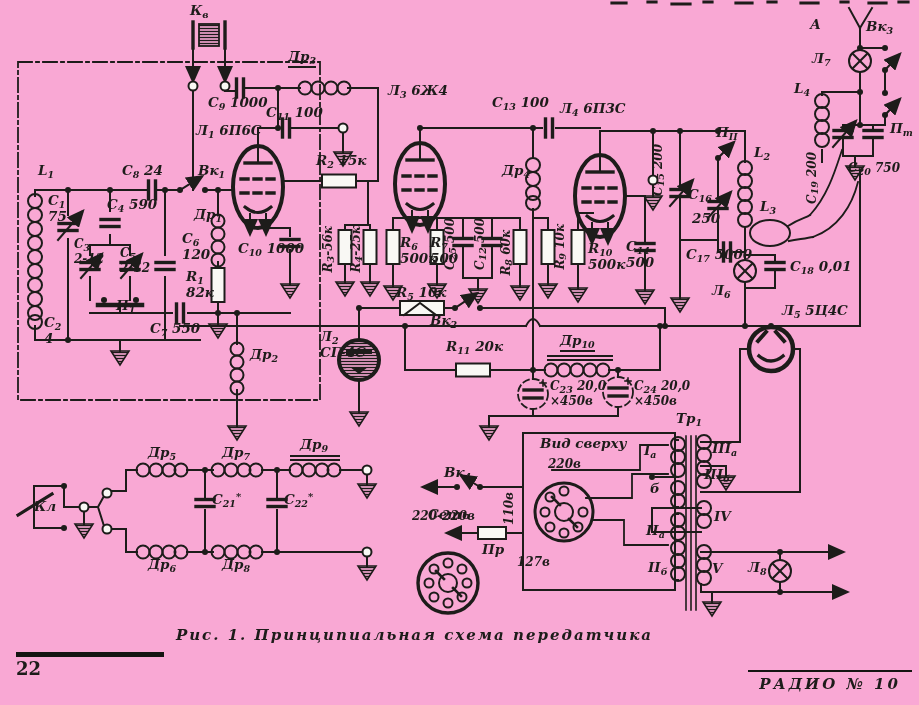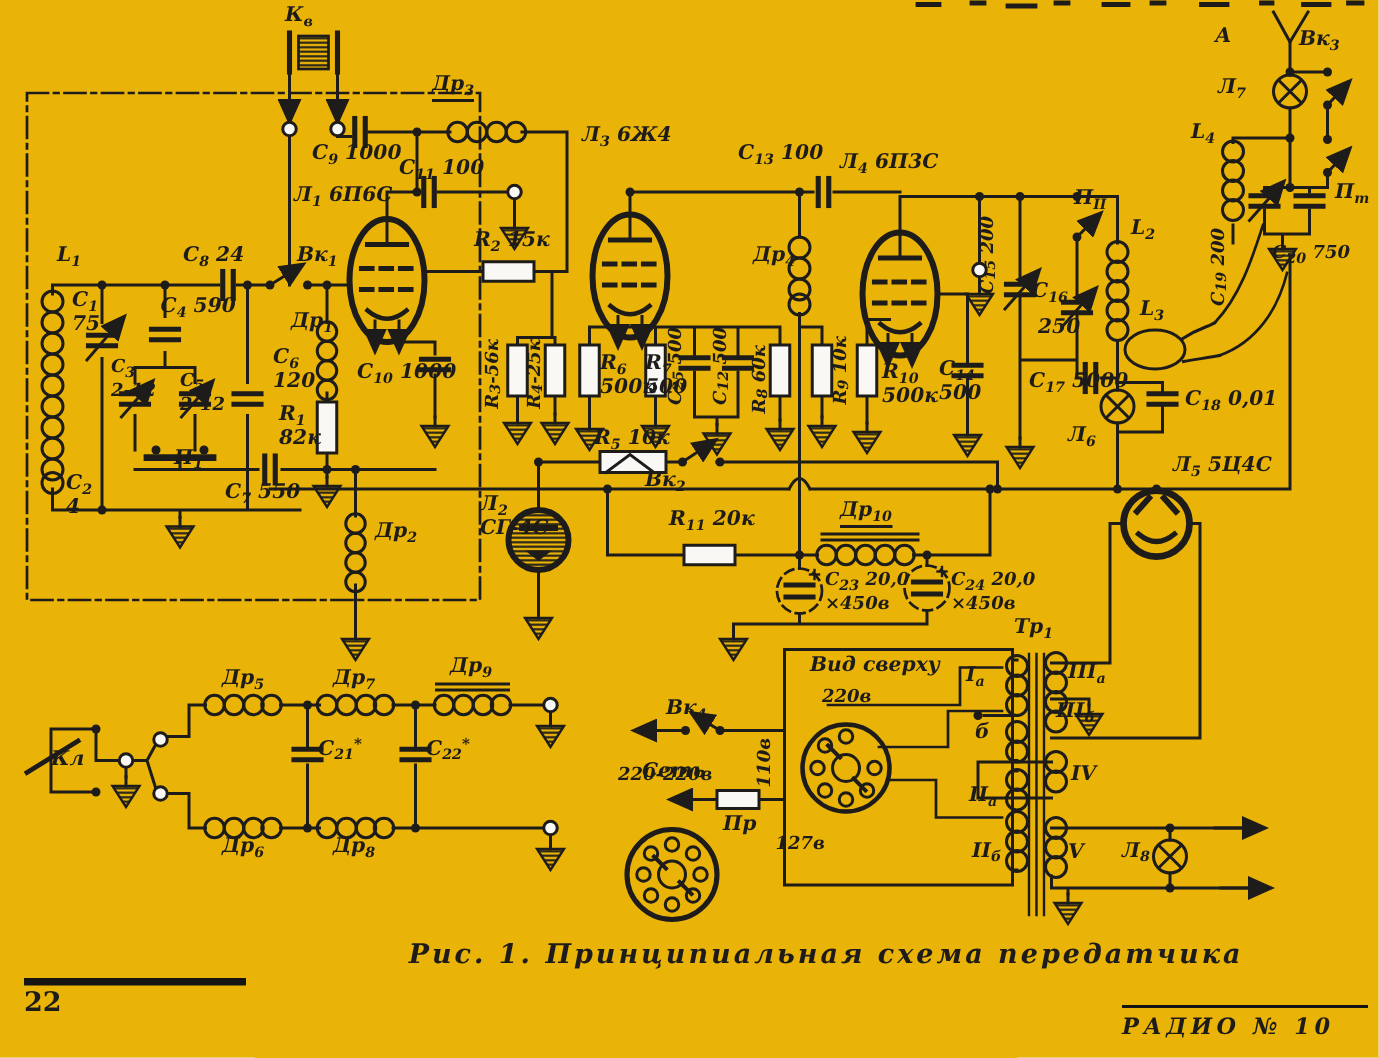--- a/index.html
+++ b/index.html
@@ -1,30 +1,30 @@
 <!DOCTYPE html>
 <html><head>
 <meta charset="utf-8">
 <style>
   html,body{margin:0;padding:0;background:#e8e6e0;}
-  #page{position:relative;width:919px;height:705px;background:#eab308;overflow:hidden;
+  #page{position:relative;width:919px;height:705px;background:#f9a8d4;overflow:hidden;
         font-family:"DejaVu Serif","Liberation Serif",serif;color:#1d1c1a;}
   svg{position:absolute;left:0;top:0;}
   .lbl{position:absolute;font-style:italic;font-weight:bold;font-size:13.5px;
        line-height:1.02;white-space:pre-line;color:#1d1c1a;z-index:3;}
   .lbl .sub{font-size:9.5px;vertical-align:-3px;}
   .lbl .sup{font-size:10px;vertical-align:4px;}
   .v{writing-mode:vertical-rl;transform:rotate(180deg);}
   .u{border-bottom:2px solid #1d1c1a;padding-bottom:0px;}
   .small{font-size:12px;}
-  .caption{position:absolute;left:0;right:90px;top:626px;text-align:right;
-           font-style:italic;font-weight:bold;font-size:18px;letter-spacing:2px;}
+  .caption{position:absolute;left:0;right:90px;top:626px;text-align:center;
+           font-style:italic;font-weight:bold;font-size:15px;letter-spacing:2px;}
   .pagenum{position:absolute;left:16px;top:658px;font-weight:bold;font-size:18px;font-style:normal;}
   .pagerule{position:absolute;left:16px;top:652px;width:148px;height:5px;background:#151412;}
-  .journal{position:absolute;left:748px;top:670px;width:164px;text-align:left;
+  .journal{position:absolute;left:748px;top:670px;width:164px;text-align:center;
            font-weight:bold;font-style:italic;font-size:15px;letter-spacing:3px;
            border-top:2px solid #151412;padding-top:3px;}
 </style>
 </head>
 <body>
 
 <div id="page">
 
 <svg width="919" height="705" viewBox="0 0 919 705" stroke="#1d1c1a" stroke-width="2" fill="none" stroke-linecap="square">
   <defs>

